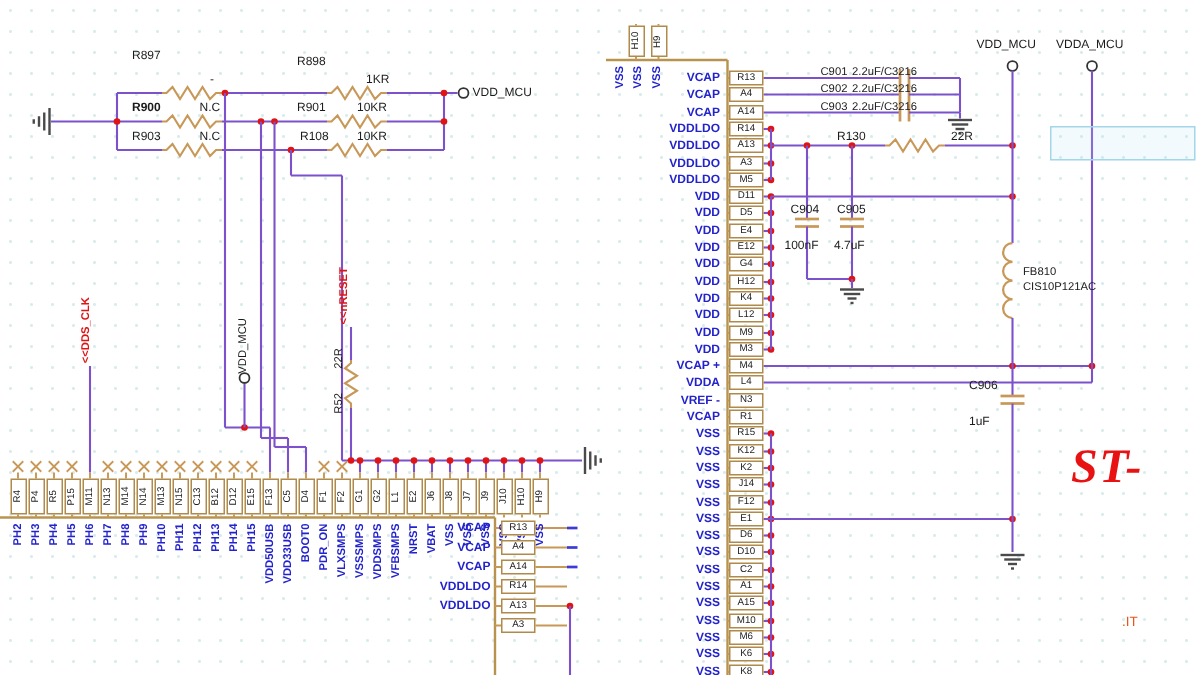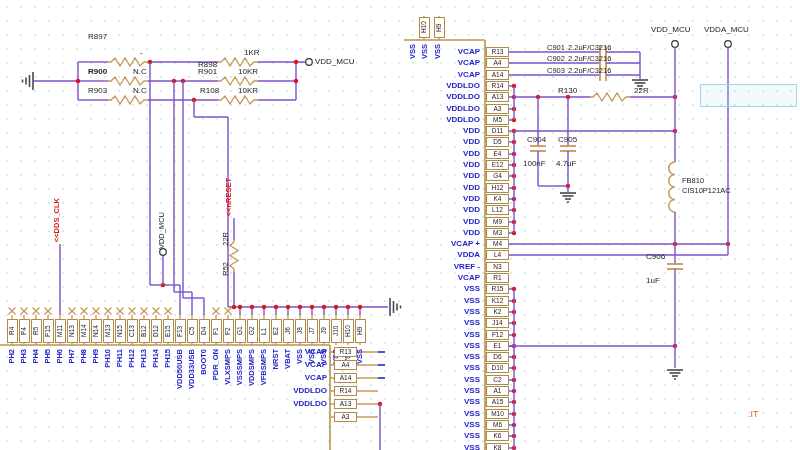--- a/index.html
+++ b/index.html
@@ -498,21 +498,21 @@
       <div class="pinnum-h" style="left: 486px; top: 409px;">M10</div>
       <div class="hname" style="left: 426px; top: 409px;">VSS</div>
       <div class="pinnum-h" style="left: 486px; top: 420px;">M6</div>
       <div class="hname" style="left: 426px; top: 420px;">VSS</div>
       <div class="pinnum-h" style="left: 486px; top: 431px;">K6</div>
       <div class="hname" style="left: 426px; top: 431px;">VSS</div>
       <div class="pinnum-h" style="left: 486px; top: 443px;">K8</div>
       <div class="hname" style="left: 426px; top: 443px;">VSS</div>
       <div class="lbl" style="left: 88px; top: 32px;">R897</div>
       <div class="lbl" style="left: 140px; top: 48px;">-</div>
-      <div class="lbl" style="left: 198px; top: 60px; text-align: right;">R898</div>
+      <div class="lbl" style="left: 198px; top: 36px; text-align: right;">R898</div>
       <div class="lbl" style="left: 244px; top: 48px;">1KR</div>
       <div class="lbl" style="left: 88px; top: 67px; font-weight: bold;">R900</div>
       <div class="lbl" style="left: 133px; top: 67px;">N.C</div>
       <div class="lbl" style="left: 198px; top: 67px;">R901</div>
       <div class="lbl" style="left: 238px; top: 67px;">10KR</div>
       <div class="lbl" style="left: 88px; top: 86px;">R903</div>
       <div class="lbl" style="left: 133px; top: 86px;">N.C</div>
       <div class="lbl" style="left: 200px; top: 86px;">R108</div>
       <div class="lbl" style="left: 238px; top: 86px;">10KR</div>
       <div class="lbl" style="left: 315px; top: 57px;">VDD_MCU</div>
@@ -534,14 +534,15 @@
       <div class="lbl lbls" style="left: 682px; top: 186px;">CIS10P121AC</div>
       <div class="lbl" style="left: 651px; top: 25px;">VDD_MCU</div>
       <div class="lbl" style="left: 704px; top: 25px;">VDDA_MCU</div>
       <div class="vtext" style="left: 157px; bottom: 201px;">VDD_MCU</div>
       <div class="vtext red" style="left: 52px; bottom: 208px;">&lt;&lt;DDS_CLK</div>
       <div class="vtext red" style="left: 224px; bottom: 234px;">&lt;&lt;nRESET</div>
       <div class="vtext" style="left: 221px; bottom: 204px;">22R</div>
       <div class="vtext" style="left: 221px; bottom: 174px;">R52</div>
     </div>
   <div class="selrect"></div>
+  <div class="st">ST-</div>
   <div class="it">.IT</div>
 </div>
 
 </body></html>

